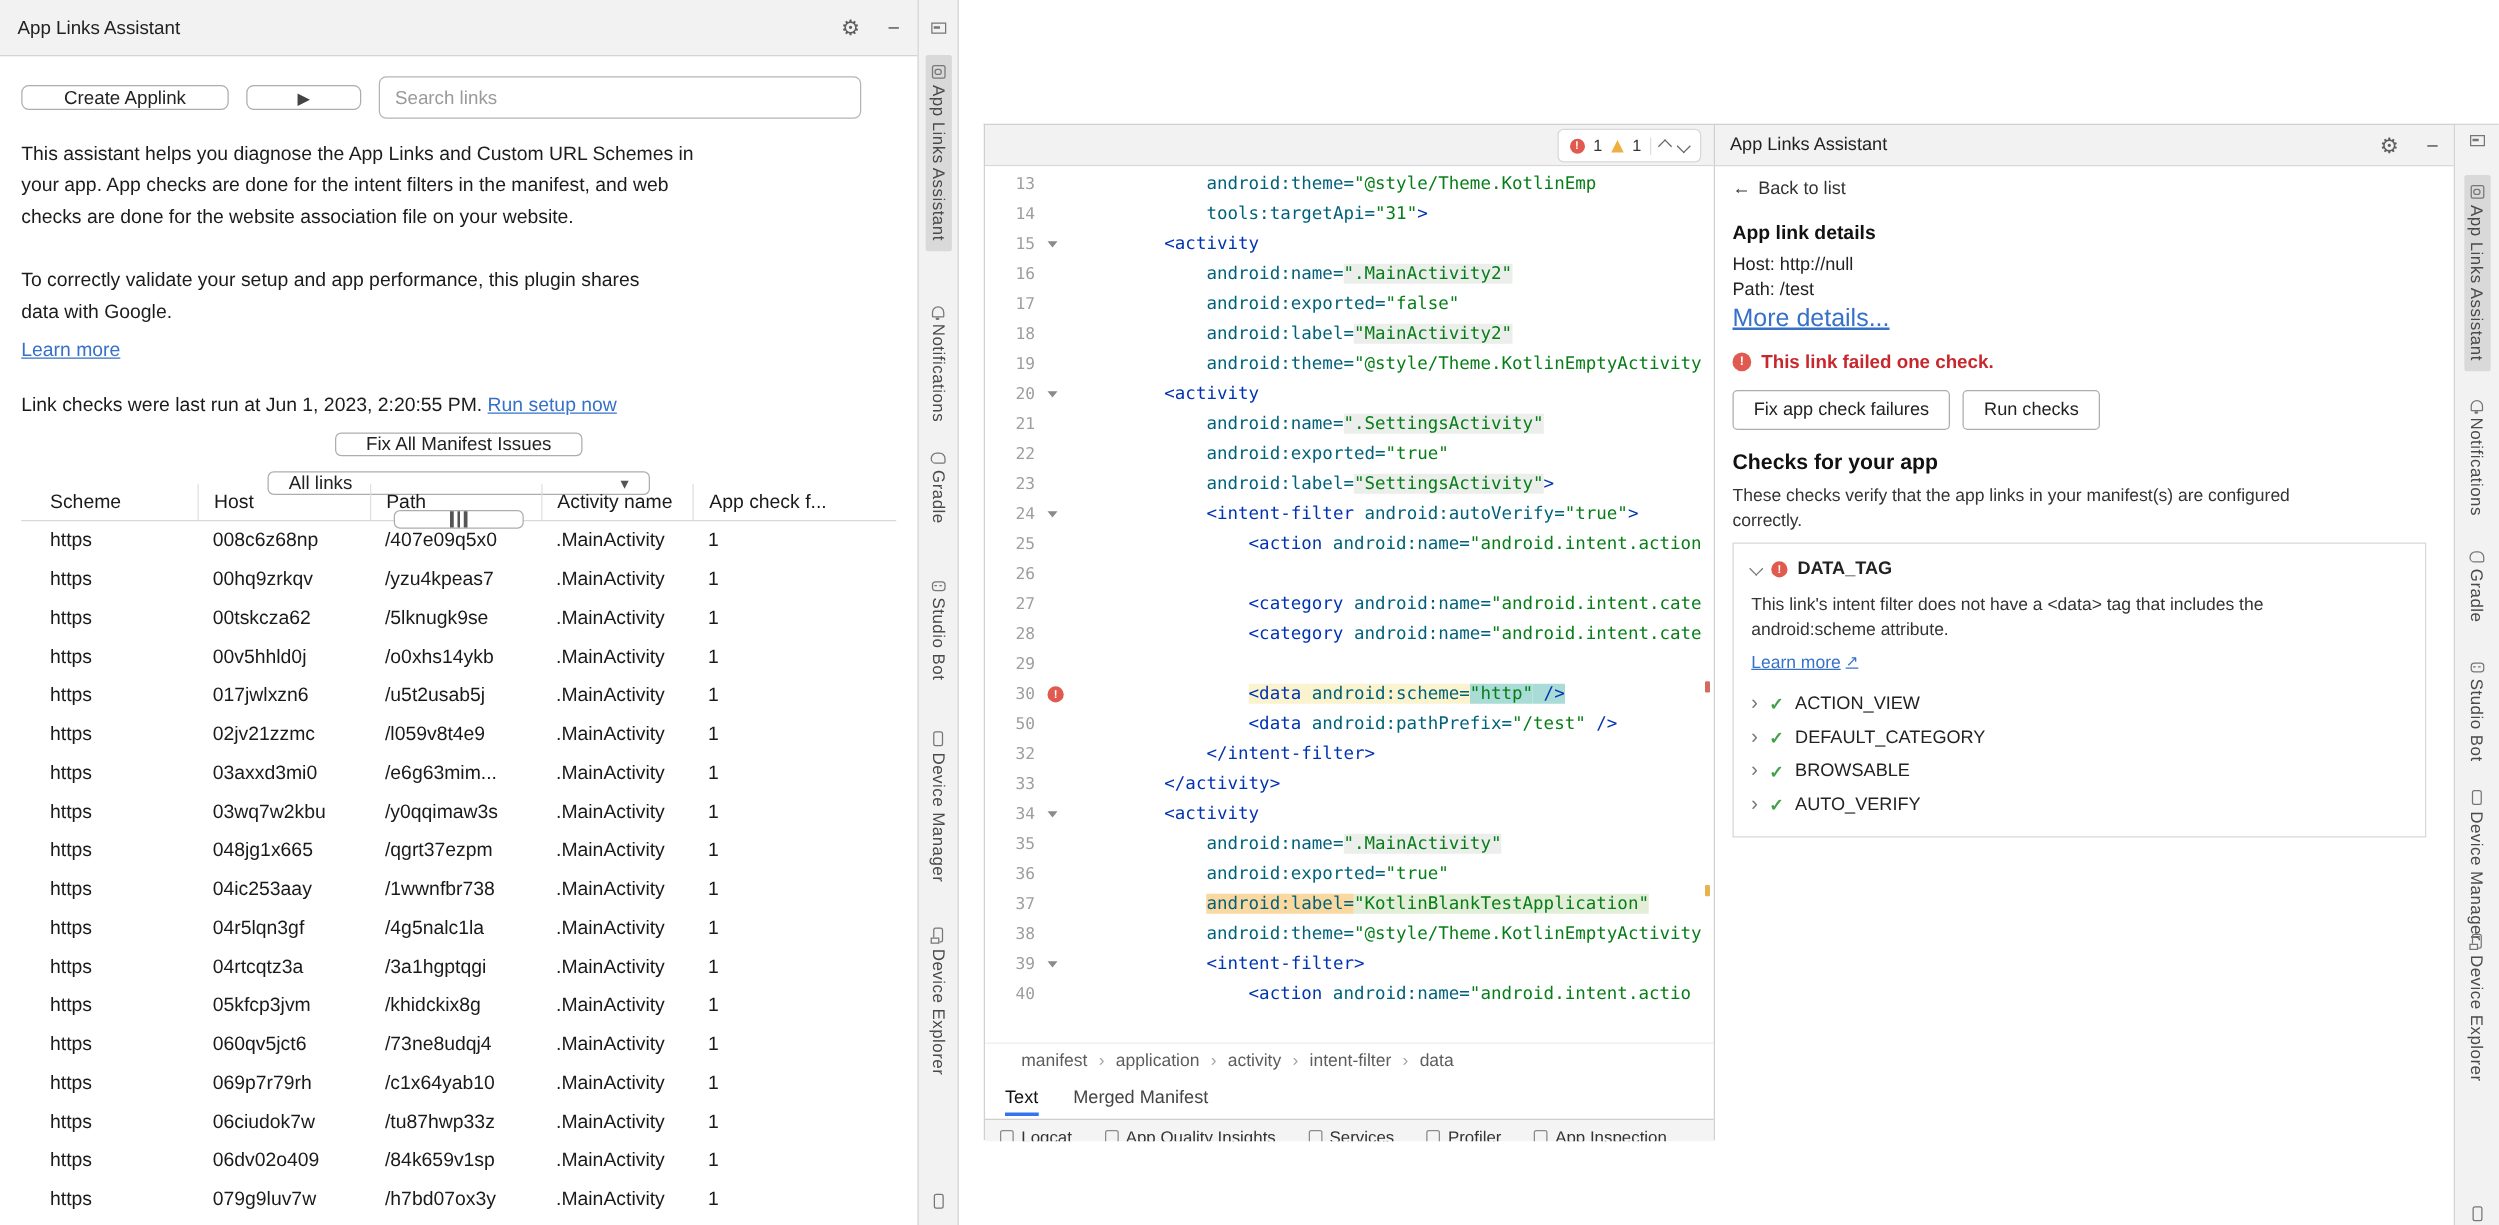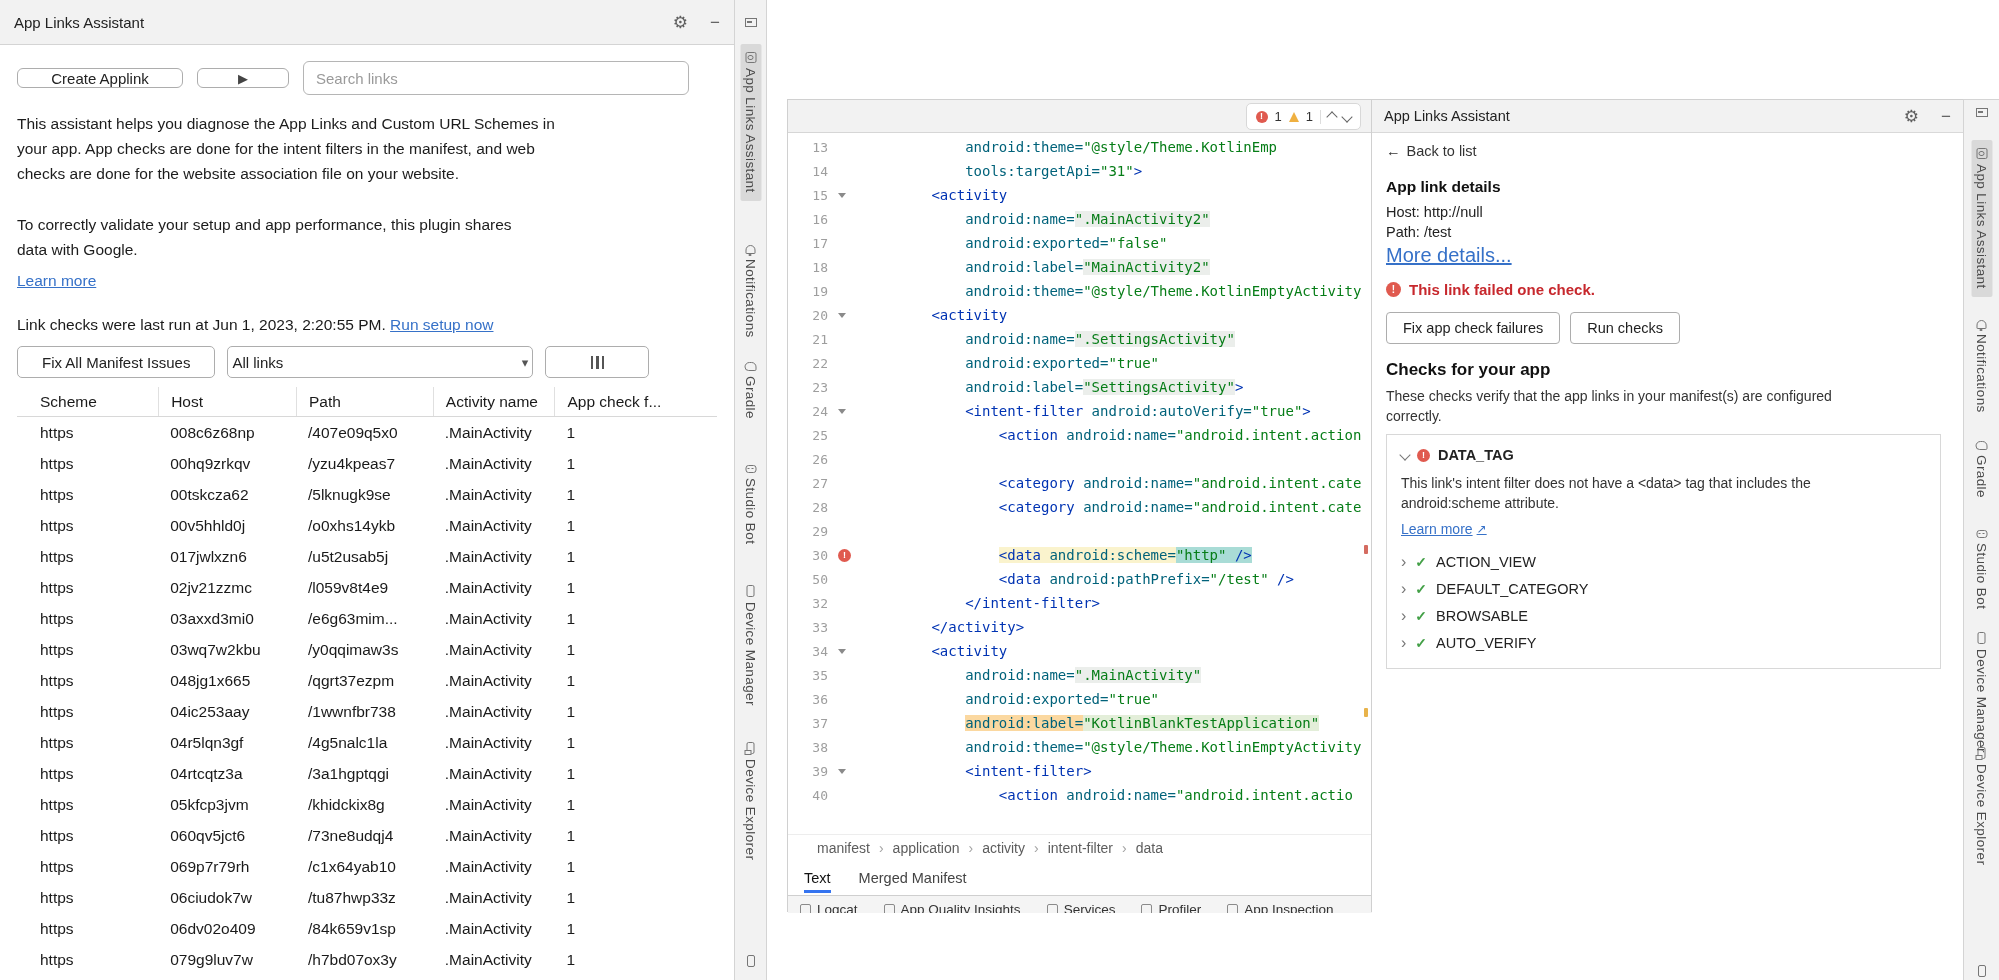--- a/index.html
+++ b/index.html
@@ -21,24 +21,24 @@
   #search-box{width:386px;height:34px;box-sizing:border-box;border:1px solid #b5b5b5;border-radius:6px;
        font-size:15px;padding:0 12px;color:#222;font-family:"Liberation Sans",sans-serif;outline:none;}
   #search-box::placeholder{color:#9a9a9a;}
   #lw-content{padding:0 17px;}
   .para{font-size:15.5px;line-height:25px;white-space:pre-line;color:#1c1c1c;}
   #intro1{margin-top:16px;}
   #intro2{margin-top:26px;}
   .link{color:#3671c8;text-decoration:underline;cursor:pointer;}
   #learn-more{display:inline-block;margin-top:10px;font-size:15.5px;}
   #lastrun-line{margin-top:26px;font-size:15.5px;}
-  #lw-controls{display:flex;align-items:center;margin-top:12px;gap:12px;height:32px;}
+  #lw-controls{display:flex;align-items:center;margin-top:12px;gap:12px;height:32px;flex-direction:column;}
   #fix-all-btn{height:32px;padding:0 24px;border-radius:5px;}
   #links-filter{width:306px;height:32px;box-sizing:border-box;border:1px solid #adadad;border-radius:5px;
-       display:flex;align-items:center;padding:0 4px;font-size:15px;color:#222;background:#fff;}
+       display:flex;align-items:center;padding:0 16px;font-size:15px;color:#222;background:#fff;}
   #links-filter .spacer{flex:1;}
   #filter-chevron{color:#555;font-size:13px;}
   #cols-btn{width:104px;height:32px;border-radius:5px;display:flex;align-items:center;justify-content:center;gap:3px;}
   #cols-btn i{display:block;width:2.5px;height:13px;background:#555;}
   
   #lt{margin-top:9px;font-size:15.5px;}
   #lt-head{display:flex;height:29px;align-items:center;border-bottom:1px solid #d8d8d8;color:#1a1a1a;}
   #lt-head .hcell{box-sizing:border-box;height:29px;display:flex;align-items:center;}
   #lt-head .hcell + .hcell{border-left:1px solid #e0e0e0;}
   .trow{display:flex;height:31px;align-items:center;}

